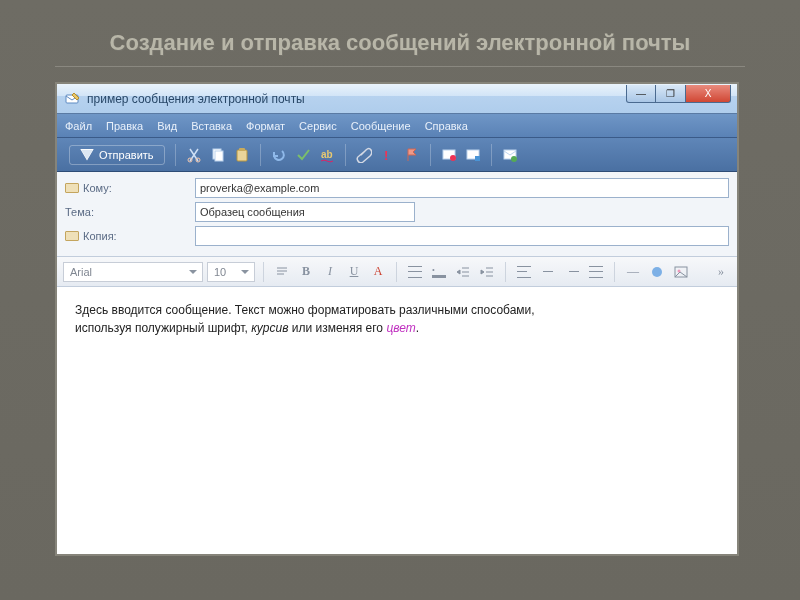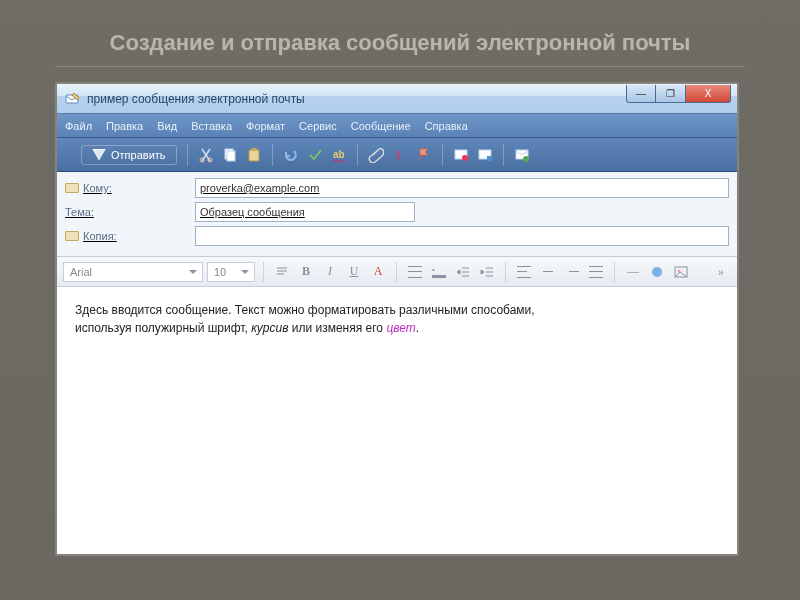--- a/index.html
+++ b/index.html
@@ -97,21 +97,21 @@
     color: #e8f0fa;
     border-bottom: 1px solid #3a5a88;
   }
   .menubar span { cursor: default; }
   
   .toolbar {
     height: 34px;
     background: linear-gradient(to bottom, #5f86b8, #4a70a2);
     display: flex;
     align-items: center;
-    padding: 0 24px;
+    padding: 0 12px;
     gap: 8px;
     border-bottom: 1px solid #2e4c76;
   }
   .send-btn {
     display: flex;
     align-items: center;
     gap: 5px;
     padding: 3px 10px;
     border: 1px solid rgba(255,255,255,0.3);
     border-radius: 3px;
@@ -143,21 +143,20 @@
   .headers {
     background: #f2f5f9;
     padding: 6px 8px;
     border-bottom: 1px solid #c2cddc;
   }
   .hrow {
     display: flex;
     align-items: center;
     margin-bottom: 4px;
     font-size: 11px;
-    text-decoration: underline;
   }
   .hlabel {
     width: 130px;
     display: flex;
     align-items: center;
     gap: 4px;
     color: #5b6b85;
   }
   .book-ico {
     width: 14px; height: 10px;

